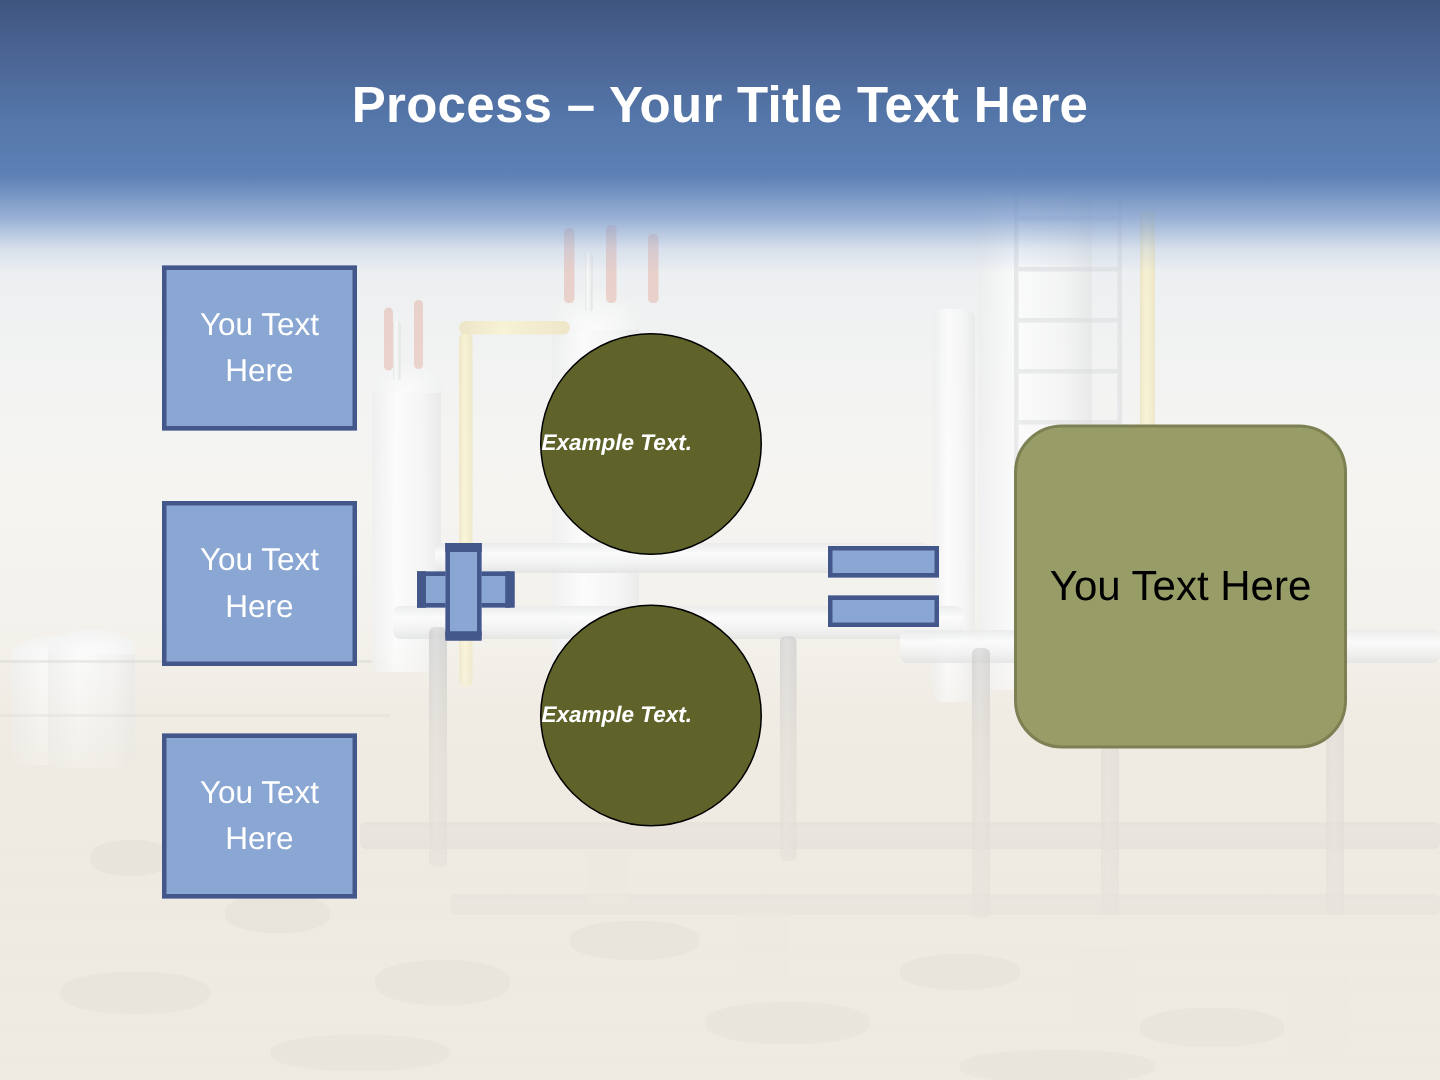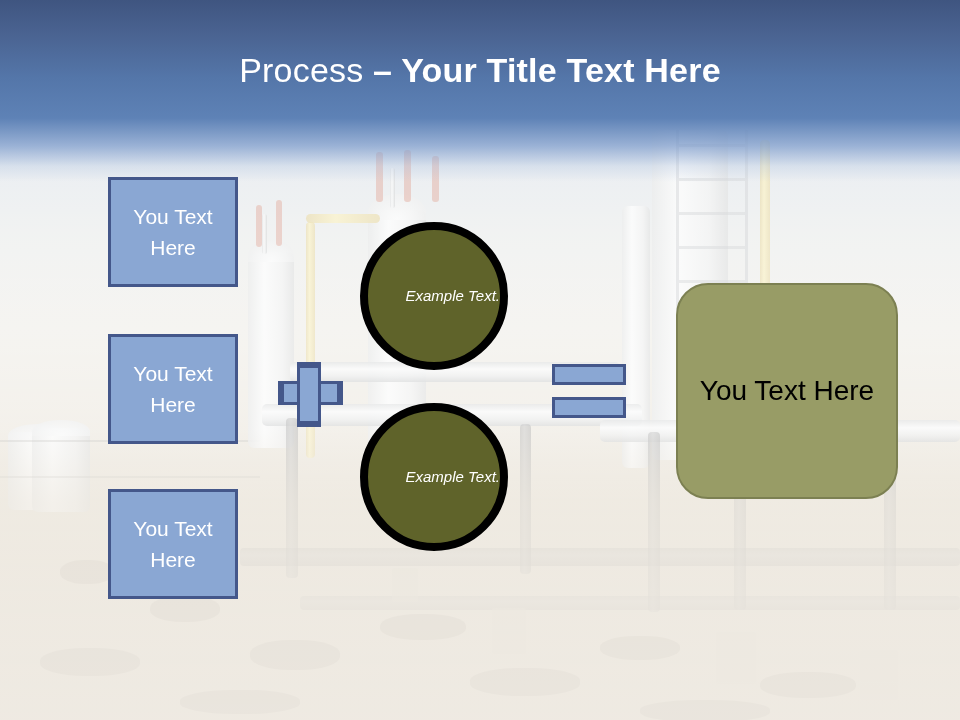--- a/index.html
+++ b/index.html
@@ -122,21 +122,21 @@
   .title {
     position: absolute;
     left: 0; top: 48px; width: 960px;
     text-align: center;
     color: #ffffff;
     font-size: 34px;
     line-height: 44px;
     letter-spacing: .2px;
     white-space: nowrap;
   }
-  .title .strong { font-weight: normal; }
+  .title .strong { font-weight: bold; }
   .title .rest   { font-weight: bold; }
 
   
   .blue-box {
     position: absolute;
     width: 130px;
     height: 110px;
     background: #8aa7d3;
     border: 3px solid #44578a;
     box-sizing: border-box;
@@ -182,29 +182,29 @@
   }
   .equals .ebar-1 { top: 0; }
   .equals .ebar-2 { top: 33px; }
 
   
   .circle {
     position: absolute;
     width: 148px; height: 148px;
     border-radius: 50%;
     background: #5f632a;
-    border: 8px solid #000000;
+    border: 1px solid #000000;
     box-sizing: border-box;
     display: flex;
     align-items: center;
-    justify-content: flex-end;
+    justify-content: flex-start;
     color: #ffffff;
     font-size: 15px;
     line-height: 24px;
-    font-weight: normal;
+    font-weight: bold;
     font-style: italic;
     text-align: center;
   }
   #circle-1 { left: 360px; top: 222px; }
   #circle-2 { left: 360px; top: 403px; }
 
   
   .result-box {
     position: absolute;
     left: 676px; top: 283px;

